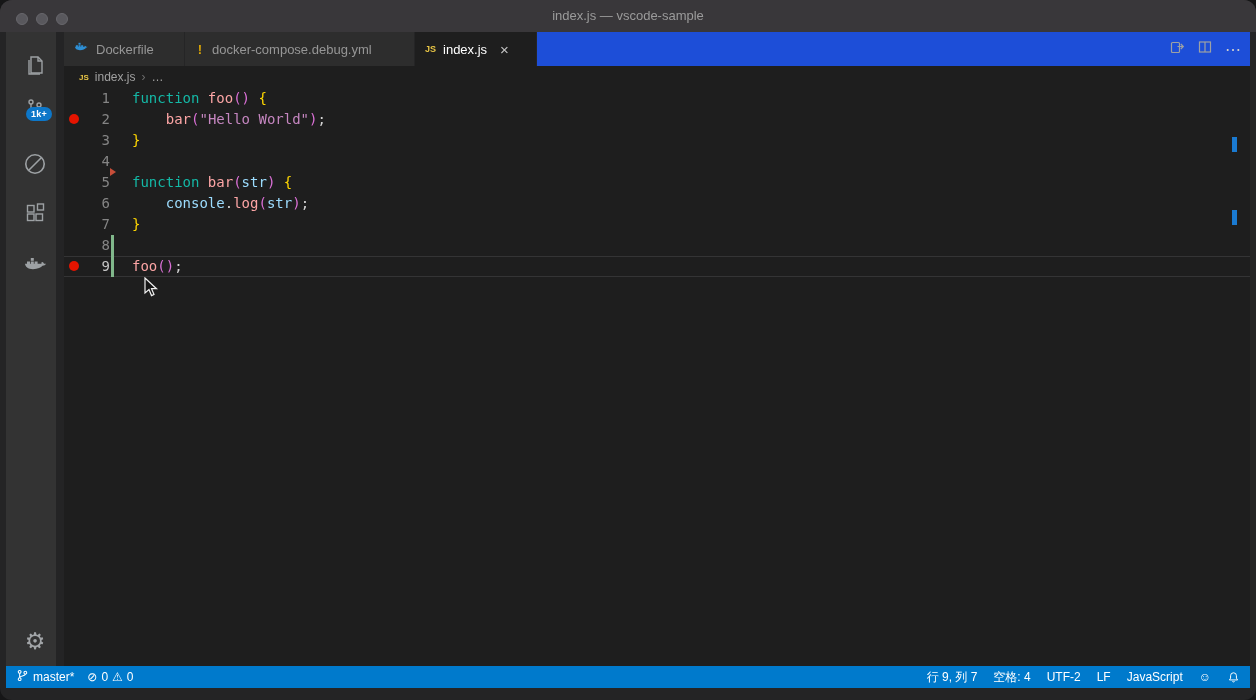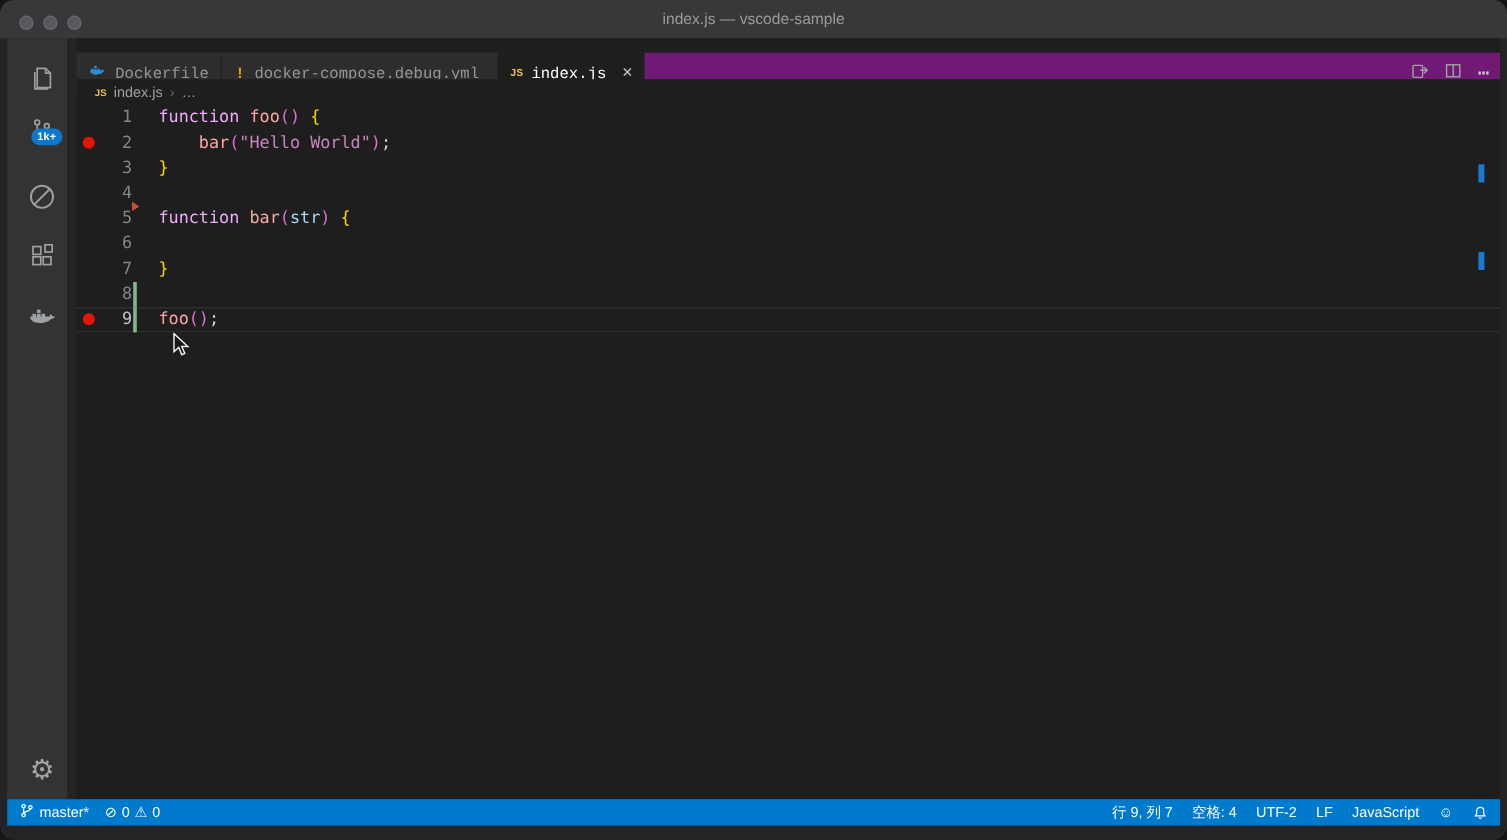--- a/index.html
+++ b/index.html
@@ -17,21 +17,21 @@
   
   .activitybar{position:absolute;left:6px;top:32px;width:50px;bottom:34px;background:#333333;}
   .act-item{position:absolute;left:0;width:58px;height:40px;display:flex;align-items:center;justify-content:center;color:#9da1a4;}
   .act-item svg{display:block;}
   .badge{position:absolute;left:20px;top:75px;background:#0d77c9;color:#fff;font-size:9px;font-weight:bold;
          padding:2px 5px;border-radius:9px;letter-spacing:.2px;}
   .gear{font-size:23px;color:#a2a5a8;}
 
   
   .workbench{position:absolute;left:64px;top:32px;right:6px;bottom:34px;background:#1e1e1e;}
-  .tabbar{position:absolute;top:12px;left:0;right:0;height:34px;background:#701a75;display:flex;font-family:Liberation Mono, monospace;}
+  .tabbar{position:absolute;top:0;left:0;right:0;height:34px;background:#1d4ed8;display:flex;}
   .tab{box-sizing:border-box;height:34px;display:flex;align-items:center;padding:0 10px;gap:7px;
        background:#2d2d2d;border-right:1px solid #252526;color:#969696;font-size:13px;cursor:default;}
   .tab.active{background:#1e1e1e;color:#ffffff;}
   .tab .close{margin-left:6px;color:#c5c5c5;font-size:15px;line-height:15px;}
   .tab1{width:121px}.tab2{width:230px}.tab3{width:122px}
   .js-chip{color:#e8c545;font-weight:bold;font-size:9px;letter-spacing:0;}
   .excl{color:#d9a406;font-weight:bold;font-size:13px;width:10px;text-align:center;}
   .editor-actions{position:absolute;right:8px;top:0;height:34px;display:flex;align-items:center;gap:12px;color:#9da1a4;}
   .editor-actions .more{font-size:16px;color:#cfcfcf;letter-spacing:1px;}
 
@@ -47,21 +47,21 @@
   .code-line.current{box-shadow:inset 0 1px 0 #343435, inset 0 -1px 0 #343435;}
   .glyph{width:22px;flex:none;position:relative;}
   .bp-dot{position:absolute;left:5px;top:5px;width:10px;height:10px;border-radius:50%;background:#e51400;}
   .lnum{width:24px;flex:none;text-align:right;color:#858585;}
   .lnum.cur{color:#c6c6c6;}
   .gitgutter{width:22px;flex:none;position:relative;}
   .git-added{position:absolute;left:1px;top:0;width:3px;height:21px;background:#81b88b;}
   .git-deleted{position:absolute;left:0;top:-4px;width:0;height:0;
                border-top:4px solid transparent;border-bottom:4px solid transparent;border-left:6px solid #c74e39;}
   .codetext{white-space:pre;}
-  .tk-kw{color:#f0abfc}.tk-fn{color:#fca5a5}.tk-pa{color:#da70d6}.tk-br{color:#ffd700}
+  .tk-kw{color:#14b8a6}.tk-fn{color:#fca5a5}.tk-pa{color:#da70d6}.tk-br{color:#ffd700}
   .tk-str{color:#c586c0}.tk-vr{color:#9cdcfe}.tk-pl{color:#d4d4d4}
   .ruler-mark{position:absolute;right:13px;width:5px;height:15px;background:#1a7ad1;}
 
   
   .statusbar{position:absolute;left:6px;right:6px;bottom:12px;height:22px;background:#007ACC;color:#ffffff;
              font-size:12px;display:flex;padding:0 10px;box-sizing:border-box;}
   .sb-left{display:flex;gap:13px;align-items:center;}
   .sb-right{margin-left:auto;display:flex;gap:16px;align-items:center;}
   .sb-item{display:flex;align-items:center;gap:4px;white-space:nowrap;}
   .sb-glyph{font-size:12px;line-height:12px;}
@@ -218,20 +218,21 @@
             <span class="lnum">5</span>
             <span class="gitgutter">
               <span class="git-deleted"></span>
             </span>
             <span class="codetext"><span class="tk-kw">function </span><span class="tk-fn">bar</span><span class="tk-pa">(</span><span class="tk-vr">str</span><span class="tk-pa">)</span><span class="tk-pl"> </span><span class="tk-br">{</span></span>
           </div>
           <div class="code-line">
             <span class="glyph"></span>
             <span class="lnum">6</span>
             <span class="gitgutter"></span>
+            <span class="codetext"><span class="tk-pl">    </span><span class="tk-vr">console</span><span class="tk-pl">.</span><span class="tk-fn">log</span><span class="tk-pa">(</span><span class="tk-vr">str</span><span class="tk-pa">)</span><span class="tk-pl">;</span></span>
           </div>
           <div class="code-line">
             <span class="glyph"></span>
             <span class="lnum">7</span>
             <span class="gitgutter"></span>
             <span class="codetext"><span class="tk-br">}</span></span>
           </div>
           <div class="code-line">
             <span class="glyph"></span>
             <span class="lnum">8</span>

